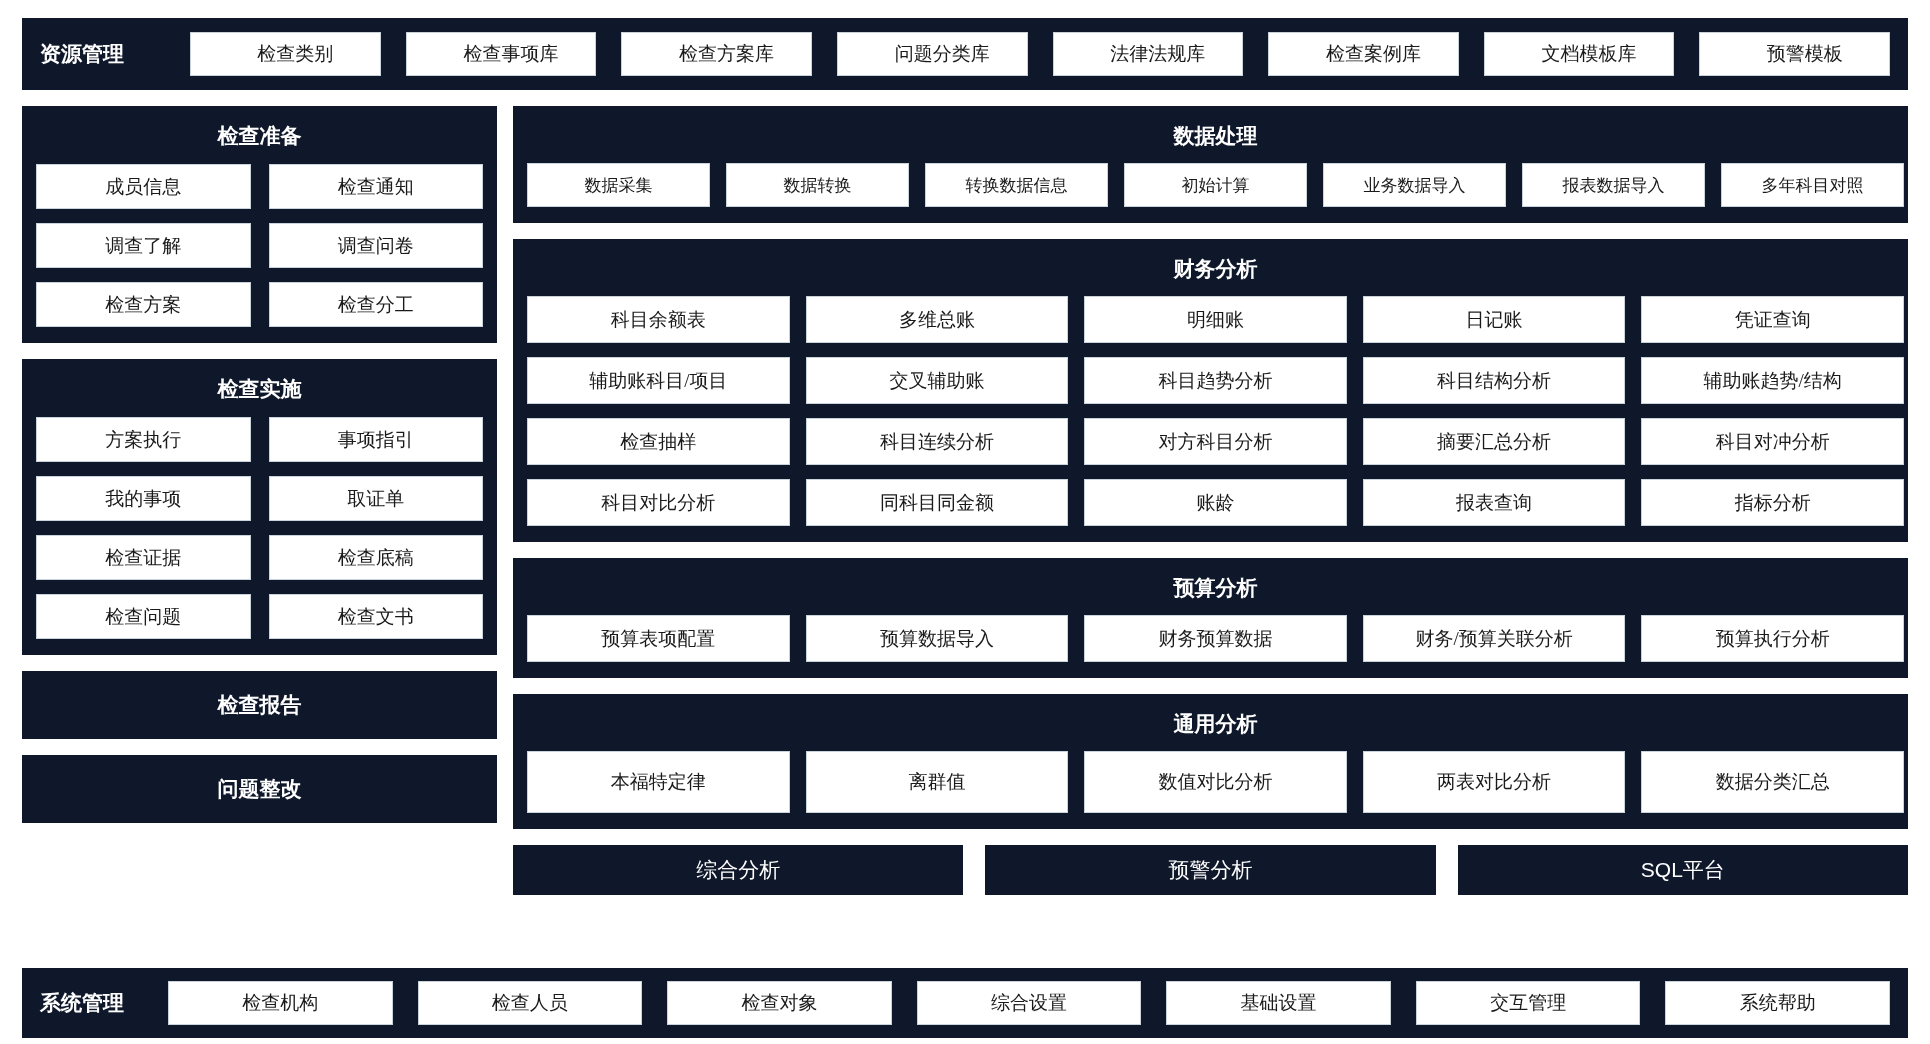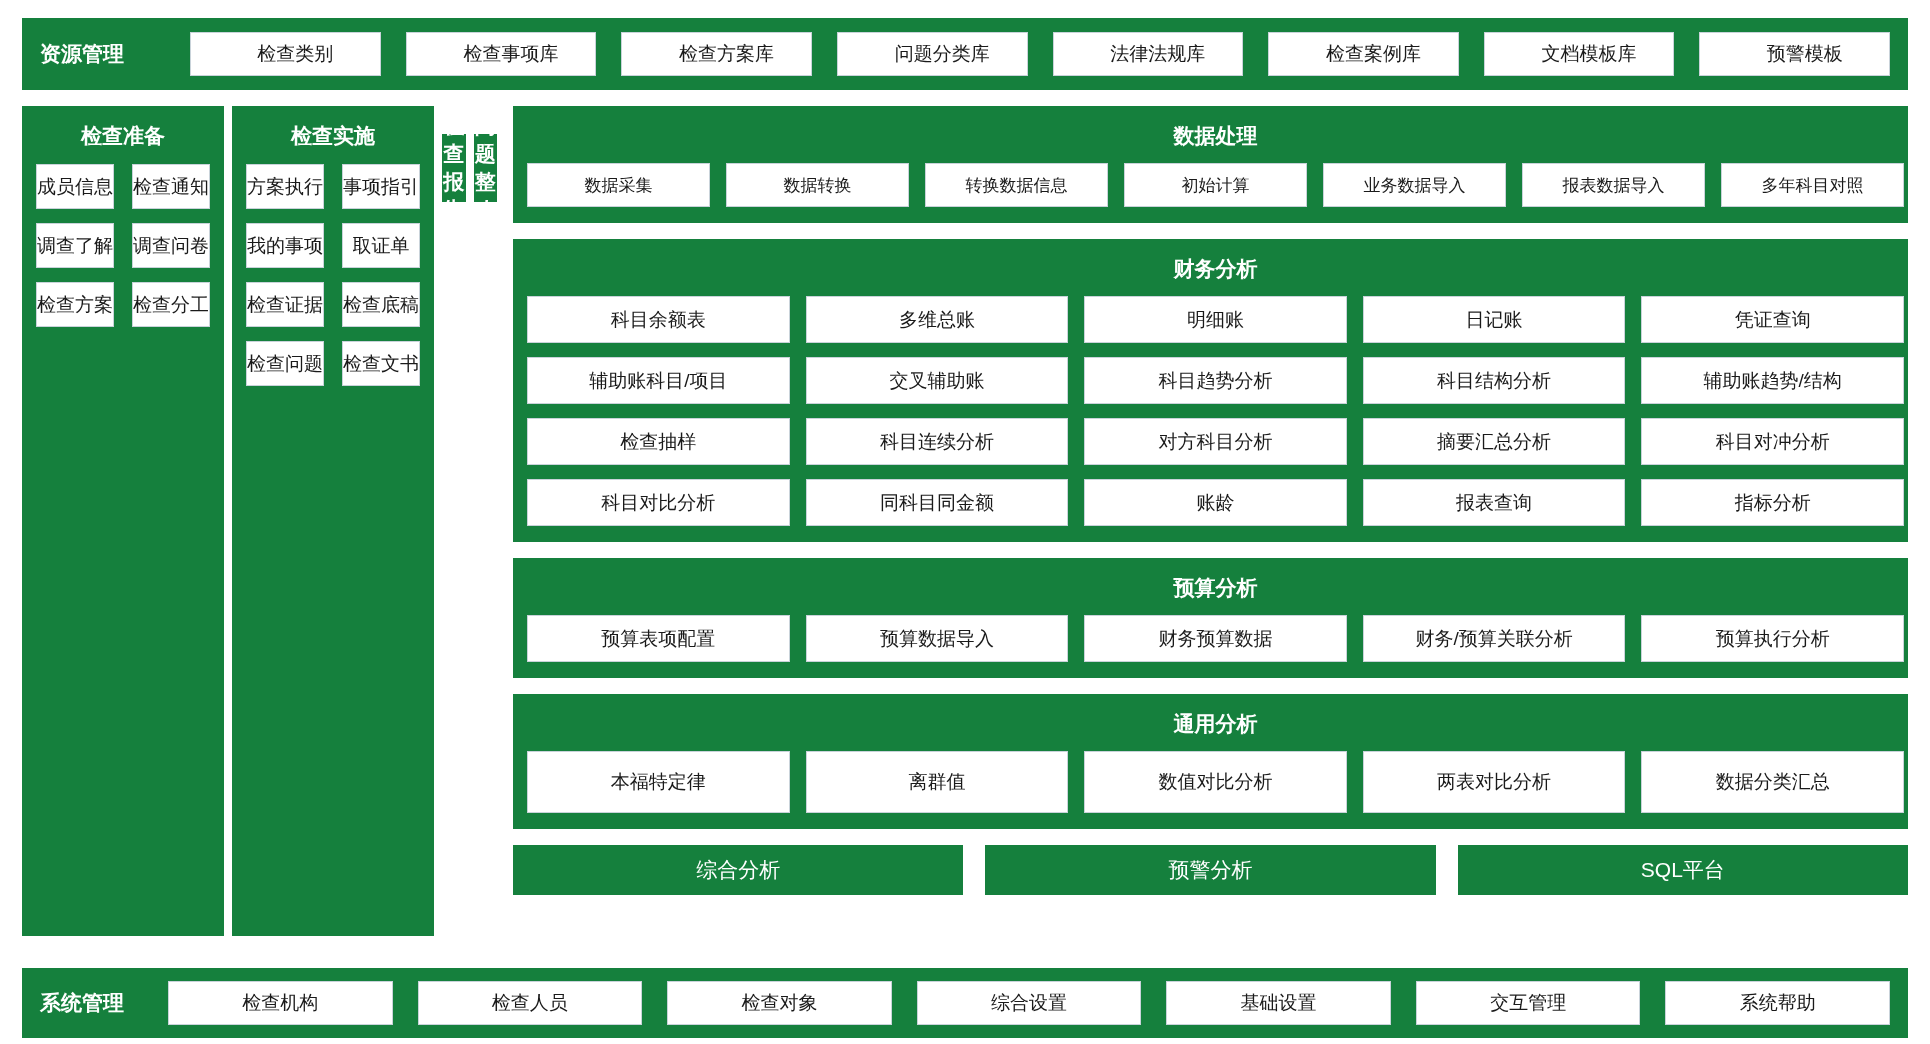--- a/index.html
+++ b/index.html
@@ -16,21 +16,21 @@
   .page {
     position: relative;
     width: 1930px;
     height: 1044px;
     box-sizing: border-box;
     padding: 18px 22px 18px 22px;
   }
 
   
   .panel {
-    background: #15803d;
+    background: #0f172a;
     box-sizing: border-box;
   }
   .panel-title {
     color: #ffffff;
     font-weight: bold;
     text-align: center;
   }
   .chip {
     background: #ffffff;
     border: 1px solid #c9d3da;
@@ -74,22 +74,22 @@
   .mid {
     display: flex;
     gap: 16px;
     margin-top: 16px;
     height: 830px;
   }
   .left-col {
     width: 475px;
     flex: 0 0 475px;
     display: flex;
-    flex-direction: row;
-    gap: 8px;
+    flex-direction: column;
+    gap: 16px;
   }
   .right-col {
     flex: 1;
     display: flex;
     flex-direction: column;
     gap: 16px;
   }
 
   
   .lpanel { padding: 10px 14px 16px 14px; }
@@ -99,35 +99,36 @@
     grid-template-columns: 1fr 1fr;
     gap: 14px 18px;
   }
   .lgrid .chip {
     height: 45px;
     font-size: 19px;
   }
   .simple-panel {
     display: flex;
     align-items: center;
-    margin-top: 28px;
+    justify-content: center;
   }
   .simple-panel .panel-title { font-size: 21px; }
 
   
   .rpanel { padding: 10px 4px 16px 14px; }
   .rpanel .panel-title { font-size: 21px; margin: 6px 0 13px 0; }
   .rrow {
     display: flex;
     gap: 16px;
   }
   .rrow + .rrow { margin-top: 14px; }
   .rrow .chip {
     flex: 1;
     font-size: 19px;
+    font-family: Liberation Serif, serif;
   }
   .data-proc .chip { height: 44px; font-size: 17px; }
   .fin .chip { height: 47px; }
   .bud .chip { height: 47px; }
   .gen .chip { height: 62px; text-align: center; }
 
   .bottom-trio {
     display: flex;
     gap: 22px;
   }

